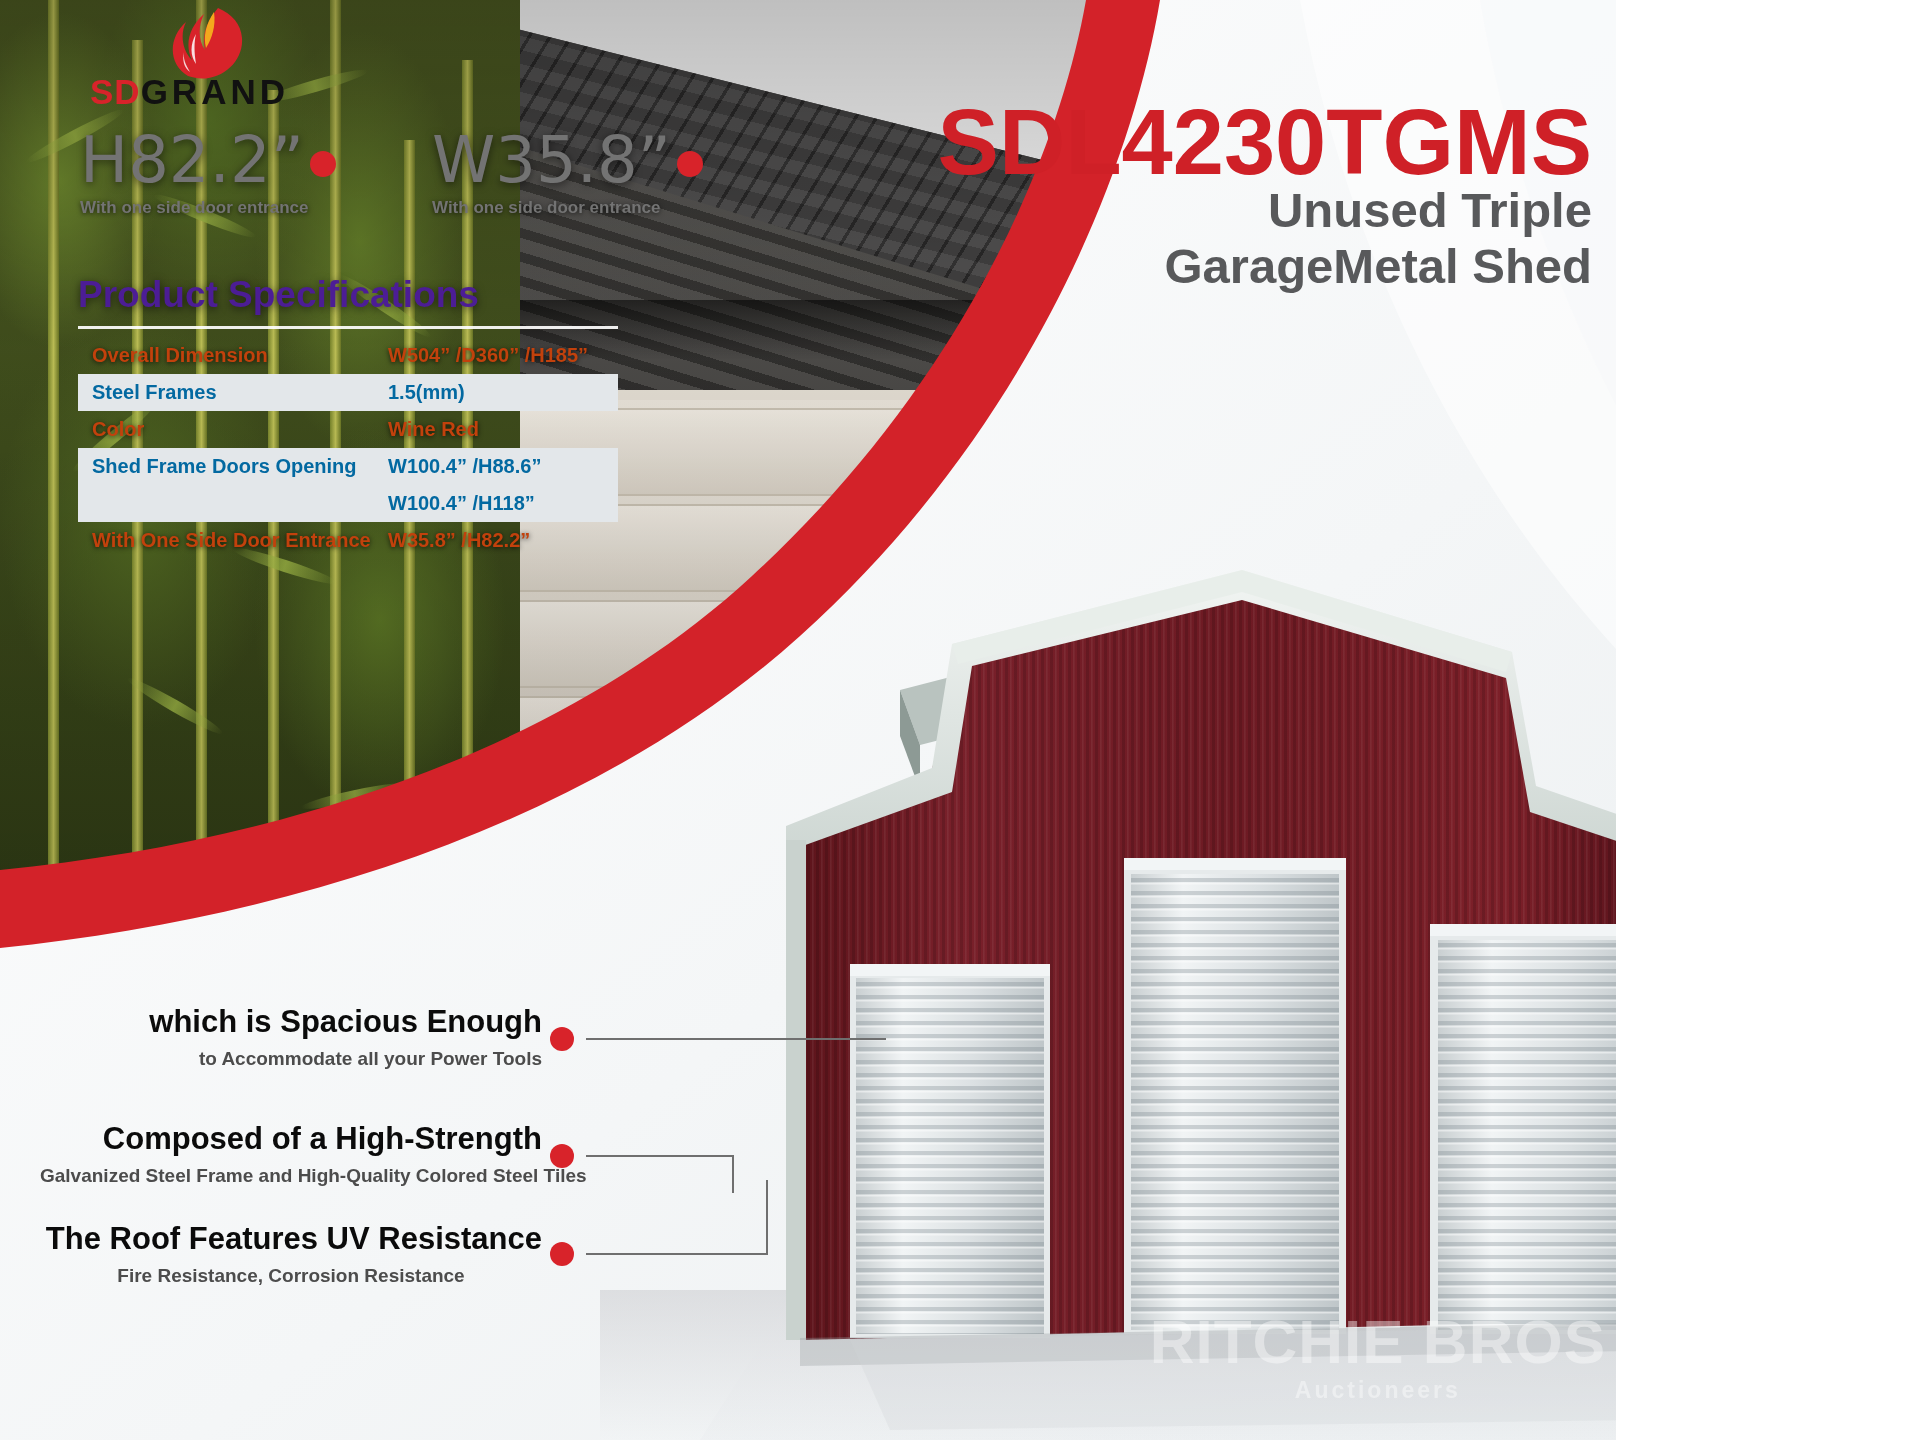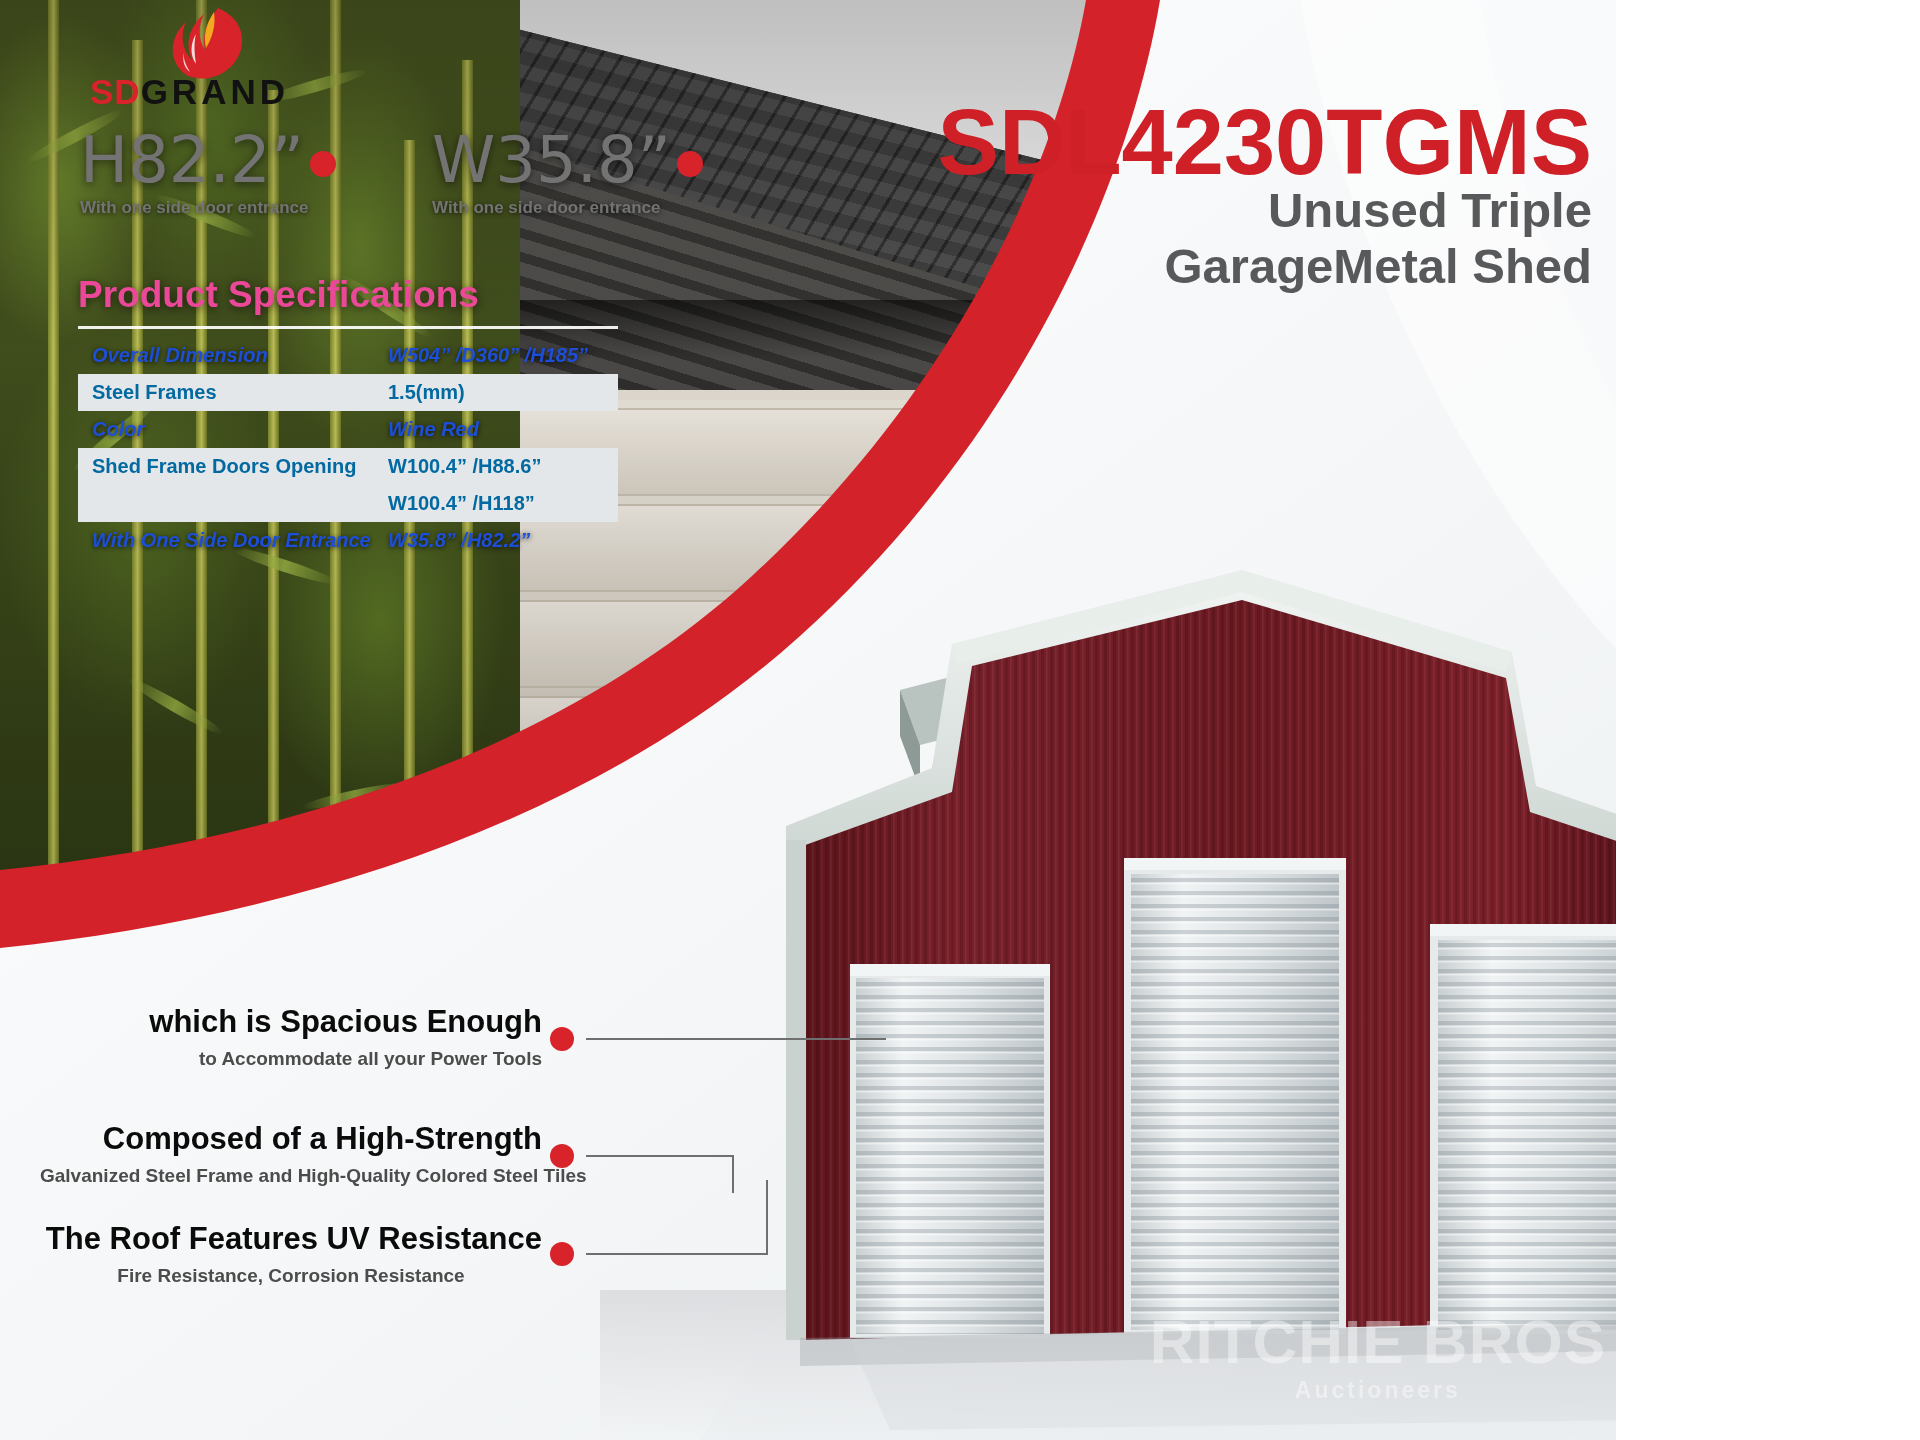--- a/index.html
+++ b/index.html
@@ -110,32 +110,32 @@
     white-space:nowrap;
   }
   .dot{
     display:inline-block; width:26px; height:26px; border-radius:50%;
     background:#d8232a; vertical-align:middle; margin-left:6px;
   }
 
   
   .spec-wrap{ position:absolute; left:78px; top:275px; width:545px; }
   .spec-title{
-    font-size:37px; font-weight:bold; color:#ec4899; line-height:1.1;
+    font-size:37px; font-weight:bold; color:#4c1d95; line-height:1.1;
     text-shadow:0 2px 8px rgba(0,0,0,.6);
   }
   .spec-rule{ width:540px; height:3px; background:#fff; margin:10px 0 8px 0; opacity:.92; }
   .spec-table{ width:540px; border-collapse:collapse; }
   .spec-table td{
     font-size:20px; font-weight:bold; padding:7px 0 7px 14px; vertical-align:middle;
   }
   .spec-table td.val{ font-weight:600; padding-left:0; width:230px; }
   .row-light td{ color:#0369a1; }
   .row-light{ background:#e3e7ea; }
-  .row-dark td{ color:#1d4ed8; text-shadow:0 1px 5px rgba(0,0,0,.75);font-style:italic; }
+  .row-dark td{ color:#c2410c; text-shadow:0 1px 5px rgba(0,0,0,.75); }
   .row-dark{ background:transparent; }
   .row-light td.val{ font-weight:600; }
 
   
   .title-main{
     position:absolute; right:24px; top:96px; width:1100px; text-align:right;
     font-size:92px; font-weight:bold; color:#cf2027; letter-spacing:0px; line-height:1;
     font-family:"Liberation Sans", sans-serif;
   }
   .title-sub{

